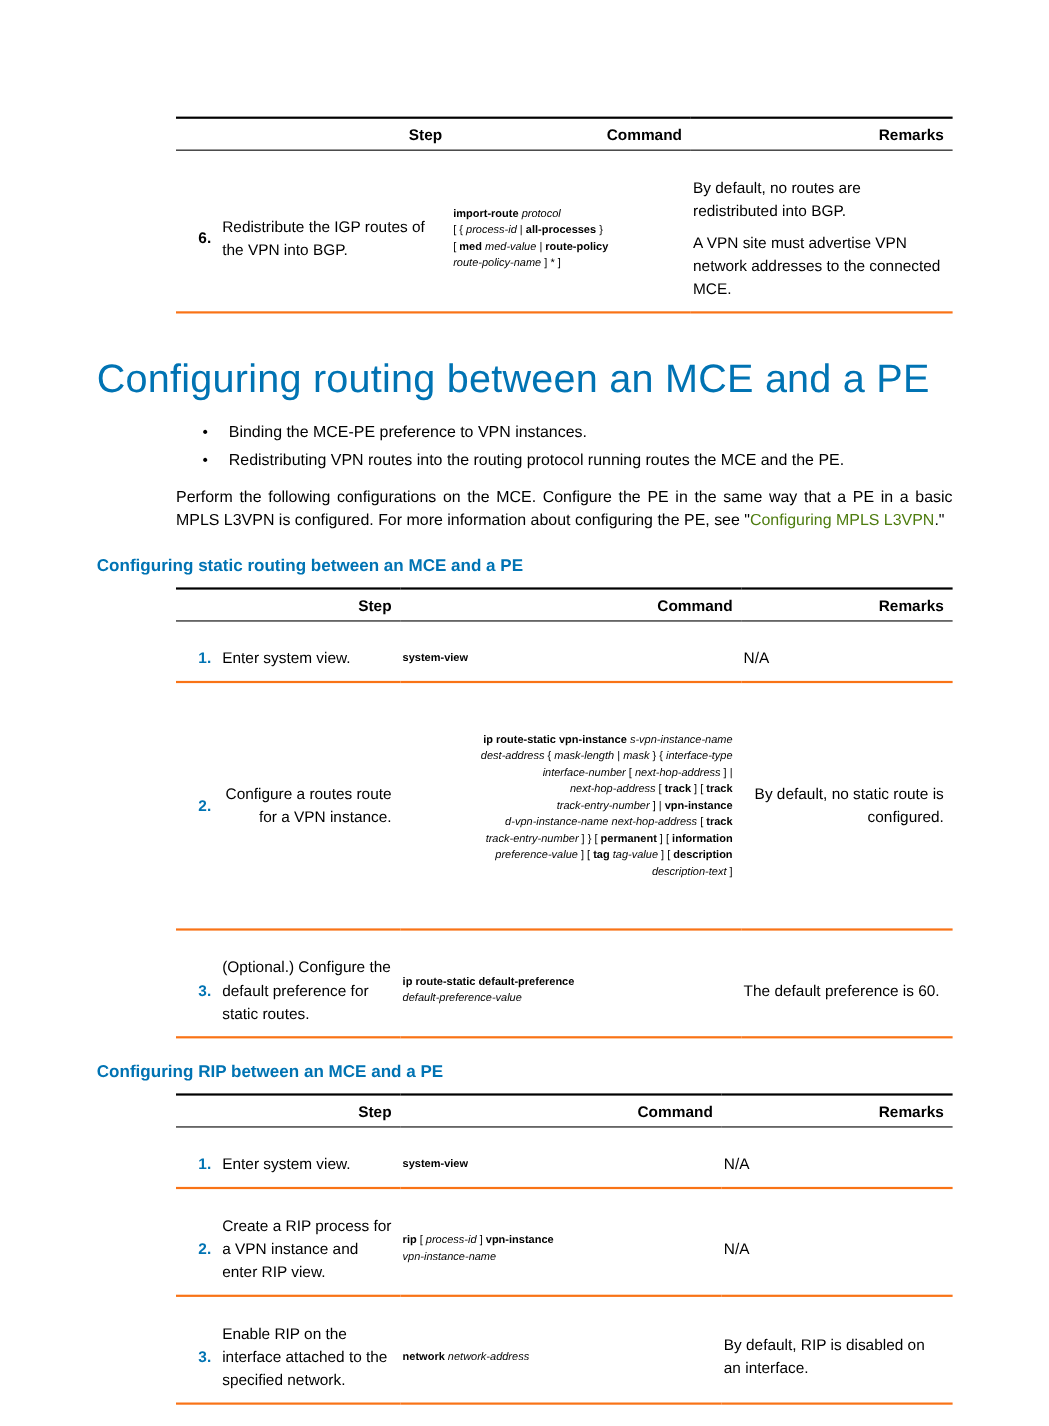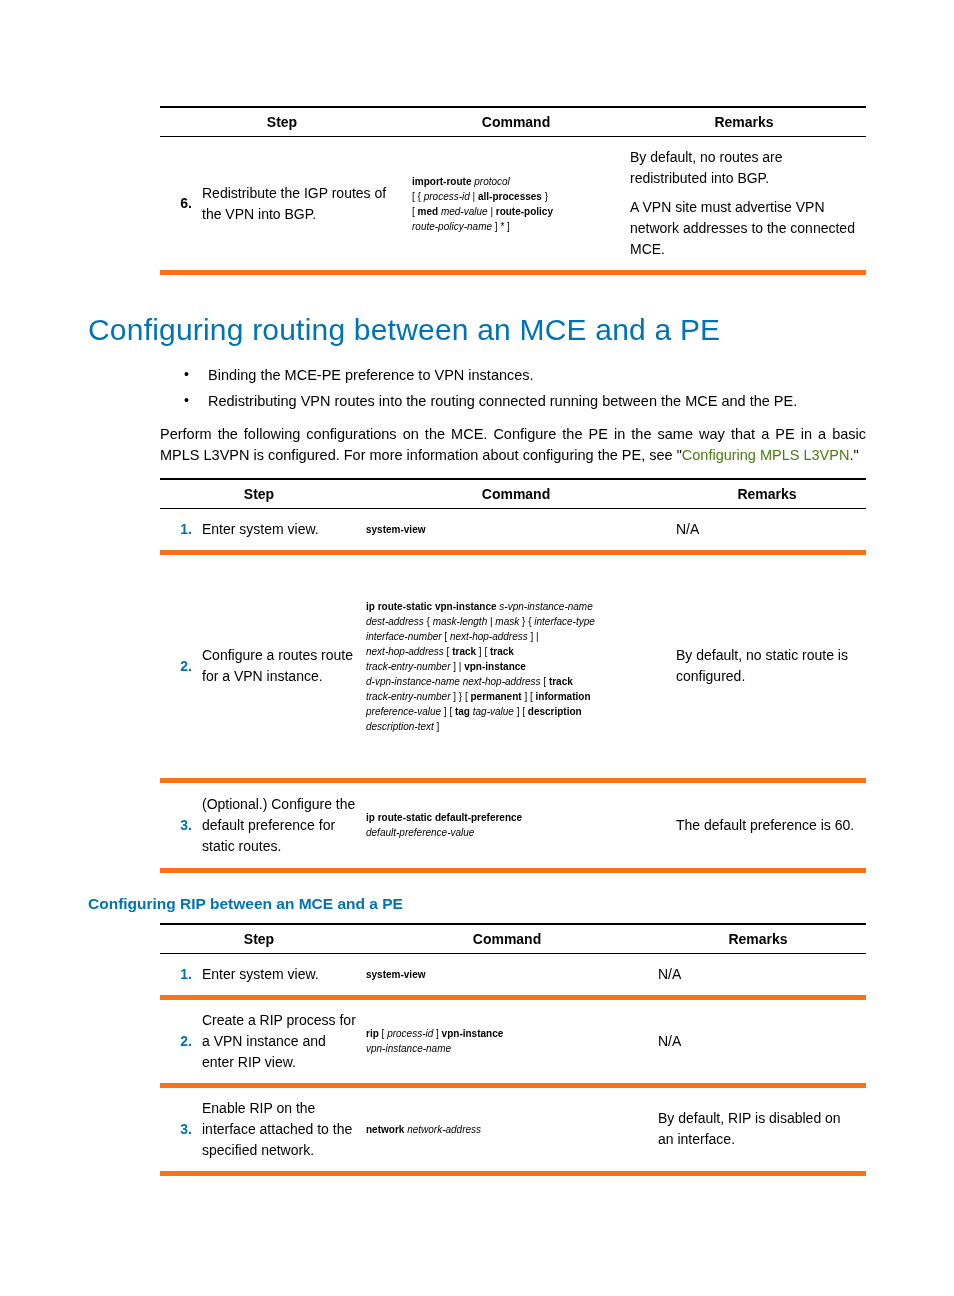--- a/index.html
+++ b/index.html
@@ -15,21 +15,21 @@
     width: 954px;
     min-height: 1296px;
     box-sizing: border-box;
     padding: 100px 88px 40px 88px;
     position: relative;
   }
   .content-indent {
     margin-left: 72px;
   }
   h1 {
-    font-size: 30px;
+    font-size: 36px;
     font-weight: 400;
     color: #0073b3;
     margin: 38px 0 18px 0;
     letter-spacing: 0.2px;
   }
   h2.sub {
     font-size: 15.5px;
     font-weight: 700;
     color: #0073b3;
     margin: 22px 0 10px 0;
@@ -59,34 +59,34 @@
   }
   a.link { color: #4d7c0f; text-decoration: none; }
 
   table.cmd {
     border-collapse: collapse;
     width: 100%;
     margin: 6px 0 14px 0;
     font-size: 14px;
   }
   table.cmd thead th {
-    text-align: center;
+    text-align: right;
     font-weight: 700;
     border-top: 2px solid #000;
     border-bottom: 1px solid #000;
     padding: 6px 8px 6px 2px;
     vertical-align: bottom;
   }
   table.cmd tbody td {
-    padding: 10px 8px 10px 2px;
+    padding: 23px 8px 10px 2px;
     vertical-align: middle;
-    border-bottom: 5px solid #f97316;
+    border-bottom: 2px solid #f97316;
     line-height: 1.5;
   }
-  table.cmd tbody tr.tall td { padding-top: 44px; padding-bottom: 44px; }
+  table.cmd tbody tr.tall td { padding-top: 44px; padding-bottom: 44px; text-align: right; }
   table.cmd .num {
     width: 30px;
     text-align: right;
     font-weight: 700;
     color: #0073b3;
     padding-right: 8px;
     vertical-align: middle;
   }
   table.cmd .num.black { color: #000; }
   .b { font-weight: 700; }
@@ -146,27 +146,28 @@
         </tr>
       </tbody>
     </table>
   </div>
 
   <h1>Configuring routing between an MCE and a PE</h1>
 
   <div class="content-indent">
     <ul class="bullets">
       <li>Binding the MCE-PE preference to VPN instances.</li>
-      <li>Redistributing VPN routes into the routing connected running between the MCE and the PE.</li>
+      <li>Redistributing VPN routes into the routing protocol running routes the MCE and the PE.</li>
     </ul>
     <p class="justify">
       <span>Perform the following configurations on the MCE. Configure the PE in the same way that a PE in a basic MPLS L3VPN is configured. For more information about configuring the PE, see "</span><a href="#" class="link">Configuring MPLS L3VPN</a><span>."</span>
     </p>
   </div>
 
+  <h2 class="sub">Configuring static routing between an MCE and a PE</h2>
 
   <div class="content-indent">
     <table class="cmd t2">
       <colgroup>
           <col class="c1">
           <col class="c2">
           <col class="c3">
           <col class="c4">
         </colgroup>
       <thead>

